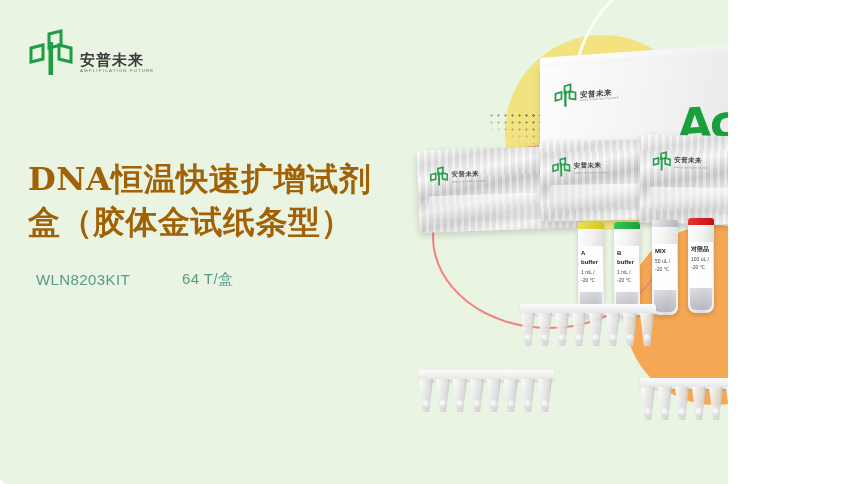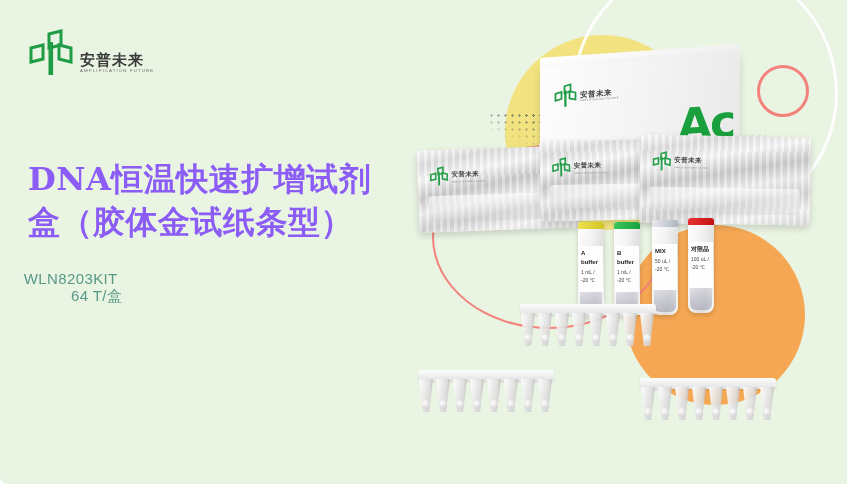--- a/index.html
+++ b/index.html
@@ -1,18 +1,18 @@
 <!DOCTYPE html>
 <html><head>
 <meta charset="utf-8">
 <style>
   html,body{margin:0;padding:0;background:#ffffff;}
   body{width:860px;height:484px;overflow:hidden;font-family:"Liberation Sans","DejaVu Sans",sans-serif;}
 
-  #stage{position:relative;width:847px;height:484px;overflow:hidden;background:#ffffff;}
+  #stage{position:relative;width:728px;height:484px;overflow:hidden;background:#ffffff;}
 
   
   .bg-green{
     position:absolute;left:-120px;top:-170px;width:1100px;height:800px;
     background:#eaf4e3;border-radius:50%;
   }
   .bg-green-top{
     position:absolute;left:0;top:0;width:860px;height:300px;background:#eaf4e3;
   }
 
@@ -59,26 +59,26 @@
   .logo{position:absolute;left:28px;top:28px;display:flex;align-items:flex-end;gap:6px;}
   .logo-mark{width:46px;height:48px;flex:none;}
   .logo-text{display:flex;flex-direction:column;line-height:1;padding-bottom:3px;}
   .logo-cn{font-size:15px;font-weight:700;color:#3b3b3b;letter-spacing:1px;}
   .logo-en{font-size:4.4px;color:#6d6d6d;letter-spacing:1.1px;margin-top:2px;white-space:nowrap;}
 
   
   .headline{
     position:absolute;left:28px;top:158px;width:400px;
     font-family:"DejaVu Serif","Liberation Serif",serif;
-    font-weight:700;font-size:32px;line-height:1.35;color:#8b5cf6;
+    font-weight:700;font-size:32px;line-height:1.35;color:#a16207;
     letter-spacing:.5px;
   }
   .meta{
-    position:absolute;left:19px;top:270px;display:flex;align-items:center;
-    color:#589a87;font-size:15px;letter-spacing:.4px;flex-direction:column;
+    position:absolute;left:36px;top:270px;display:flex;align-items:center;
+    color:#589a87;font-size:15px;letter-spacing:.4px;
   }
   .meta .sku{display:inline-block;}
   .meta .qty{display:inline-block;margin-left:52px;}
 
   
   .product{position:absolute;left:400px;top:40px;width:440px;height:420px;}
 
   
   .box{position:absolute;left:140px;top:20px;width:200px;height:90px;
        transform:skewY(-4deg);}

